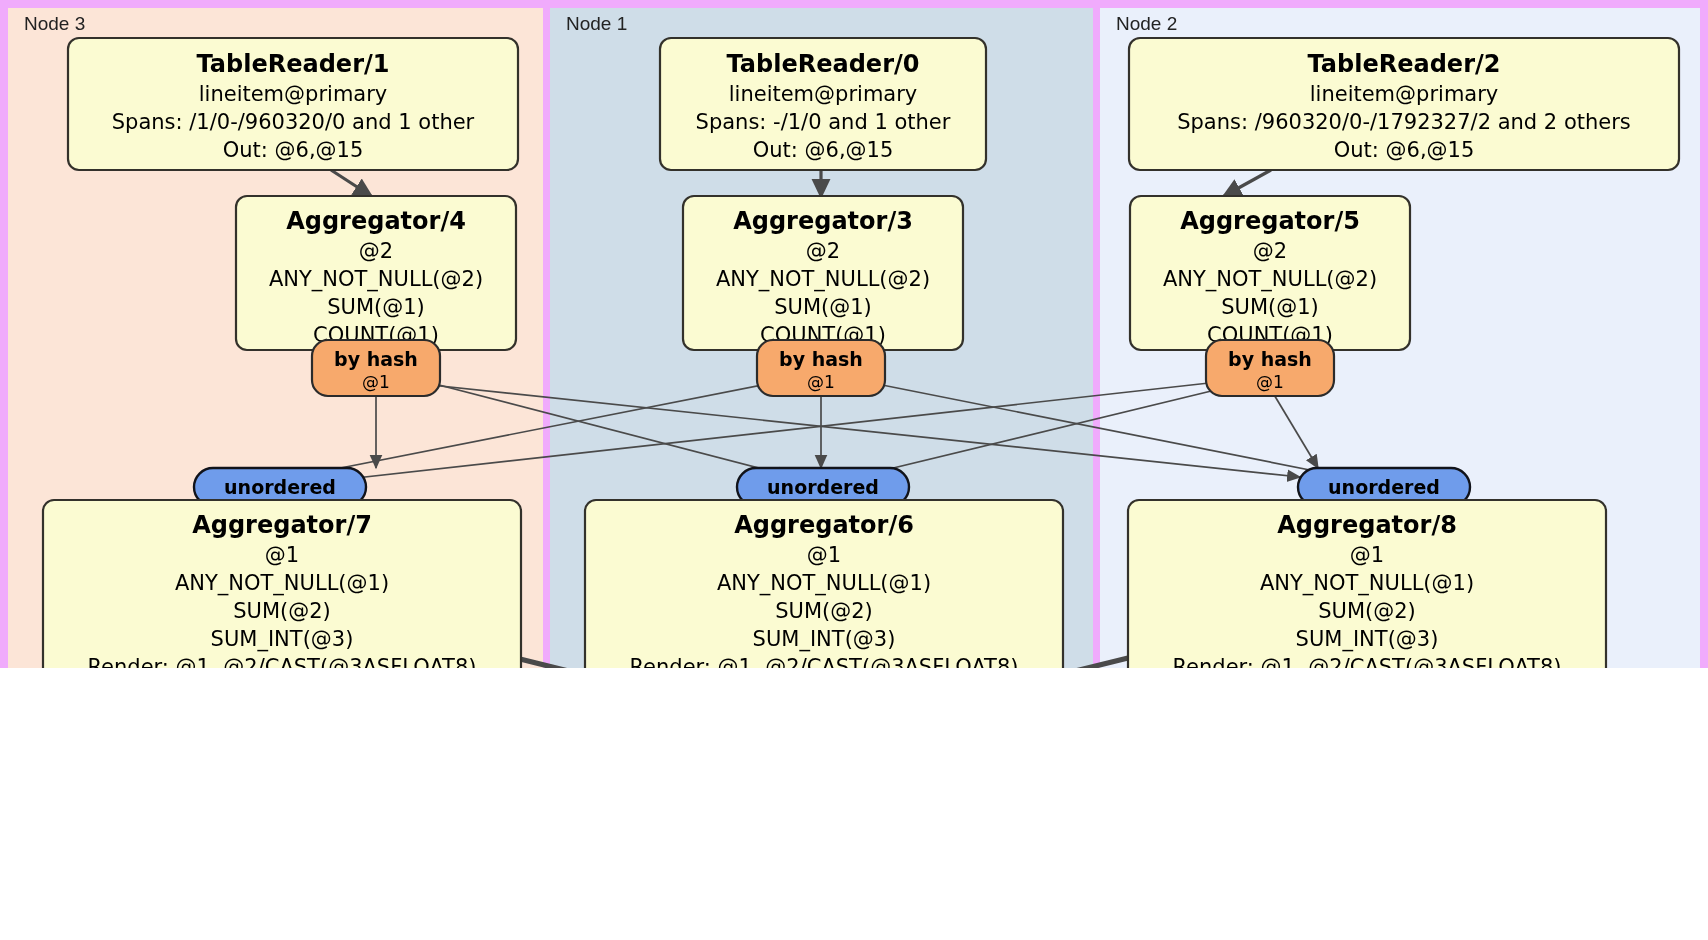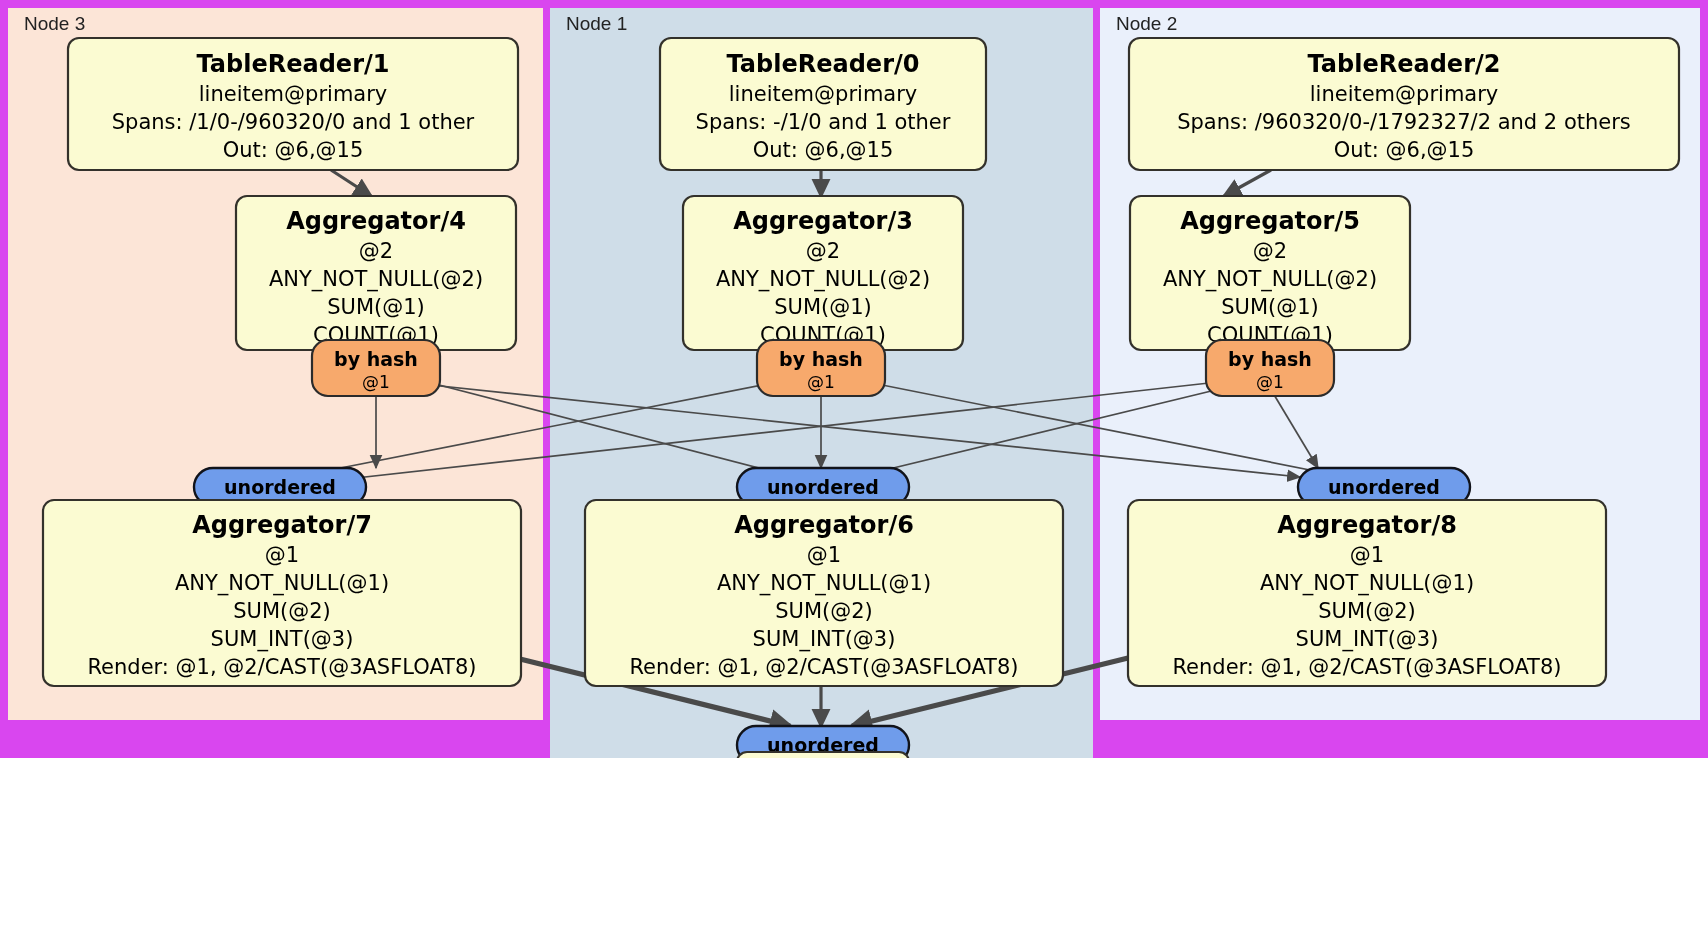--- a/index.html
+++ b/index.html
@@ -1,17 +1,17 @@
 <!DOCTYPE html>
 <html><head>
 <meta charset="utf-8">
 <style>
   html,body{margin:0;padding:0;background:#ffffff;}
   body{font-family:"DejaVu Sans","Liberation Sans",sans-serif;}
-  #stage{position:relative;width:1708px;height:758px;overflow:hidden;background:#d946ef;}
+  #stage{position:relative;width:1708px;height:668px;overflow:hidden;background:#f0abfc;}
   svg{position:absolute;left:0;top:0;width:1708px;height:940px;}
   .panel-label{font-size:19px;fill:#222;font-family:"Liberation Sans","DejaVu Sans",sans-serif;}
   .proc-title{font-size:24px;font-weight:bold;fill:#000;font-family:"DejaVu Sans",sans-serif;}
   .proc-line{font-size:21px;fill:#000;font-family:"DejaVu Sans",sans-serif;}
   .pill-title{font-size:19px;font-weight:bold;fill:#000;font-family:"DejaVu Sans",sans-serif;}
   .pill-sub{font-size:17px;fill:#000;font-family:"DejaVu Sans",sans-serif;}
   .box-fill{fill:#fbfbd2;stroke:#33312b;stroke-width:2.2;}
   .hash-fill{fill:#f7a96c;stroke:#2b2b2b;stroke-width:2.2;}
   .unord-fill{fill:#6f9ceb;stroke:#11131a;stroke-width:2.4;}
   .edge{stroke:#4a4a4a;fill:none;}

